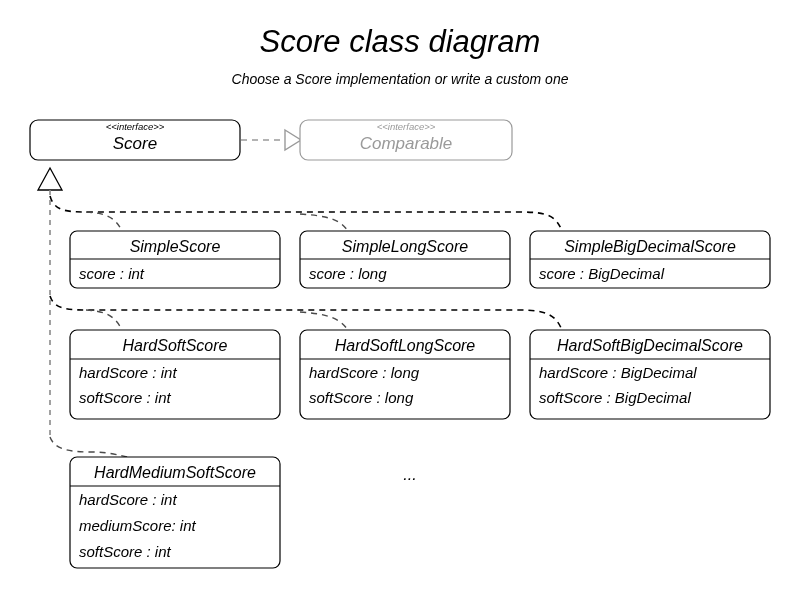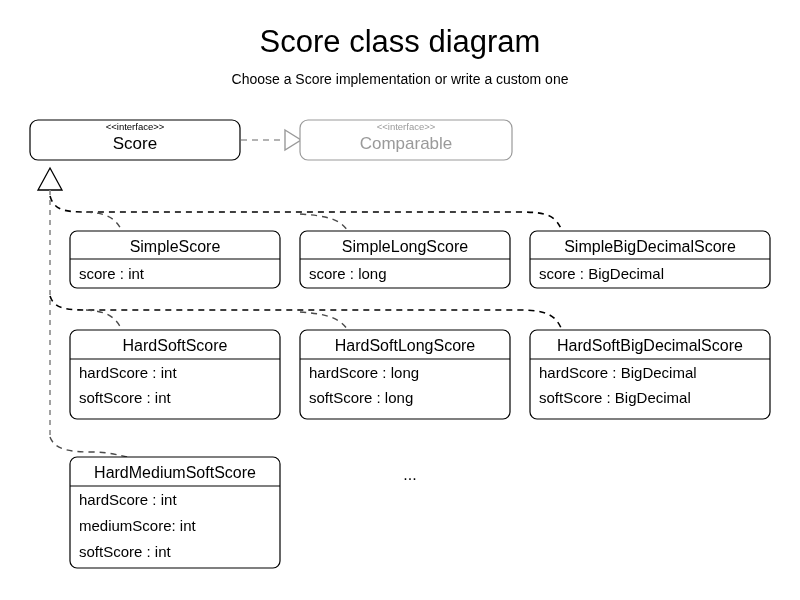--- a/index.html
+++ b/index.html
@@ -11,20 +11,21 @@
     width: 800px;
     height: 600px;
     font-family: "Liberation Sans", sans-serif;
     color: #000000;
     overflow: hidden;
   }
   #diagram-root {
     position: relative;
     width: 800px;
     height: 600px;
+    font-style: italic;
   }
   svg#uml-canvas {
     position: absolute;
     left: 0;
     top: 0;
     width: 800px;
     height: 600px;
     display: block;
   }
   .title-text {

